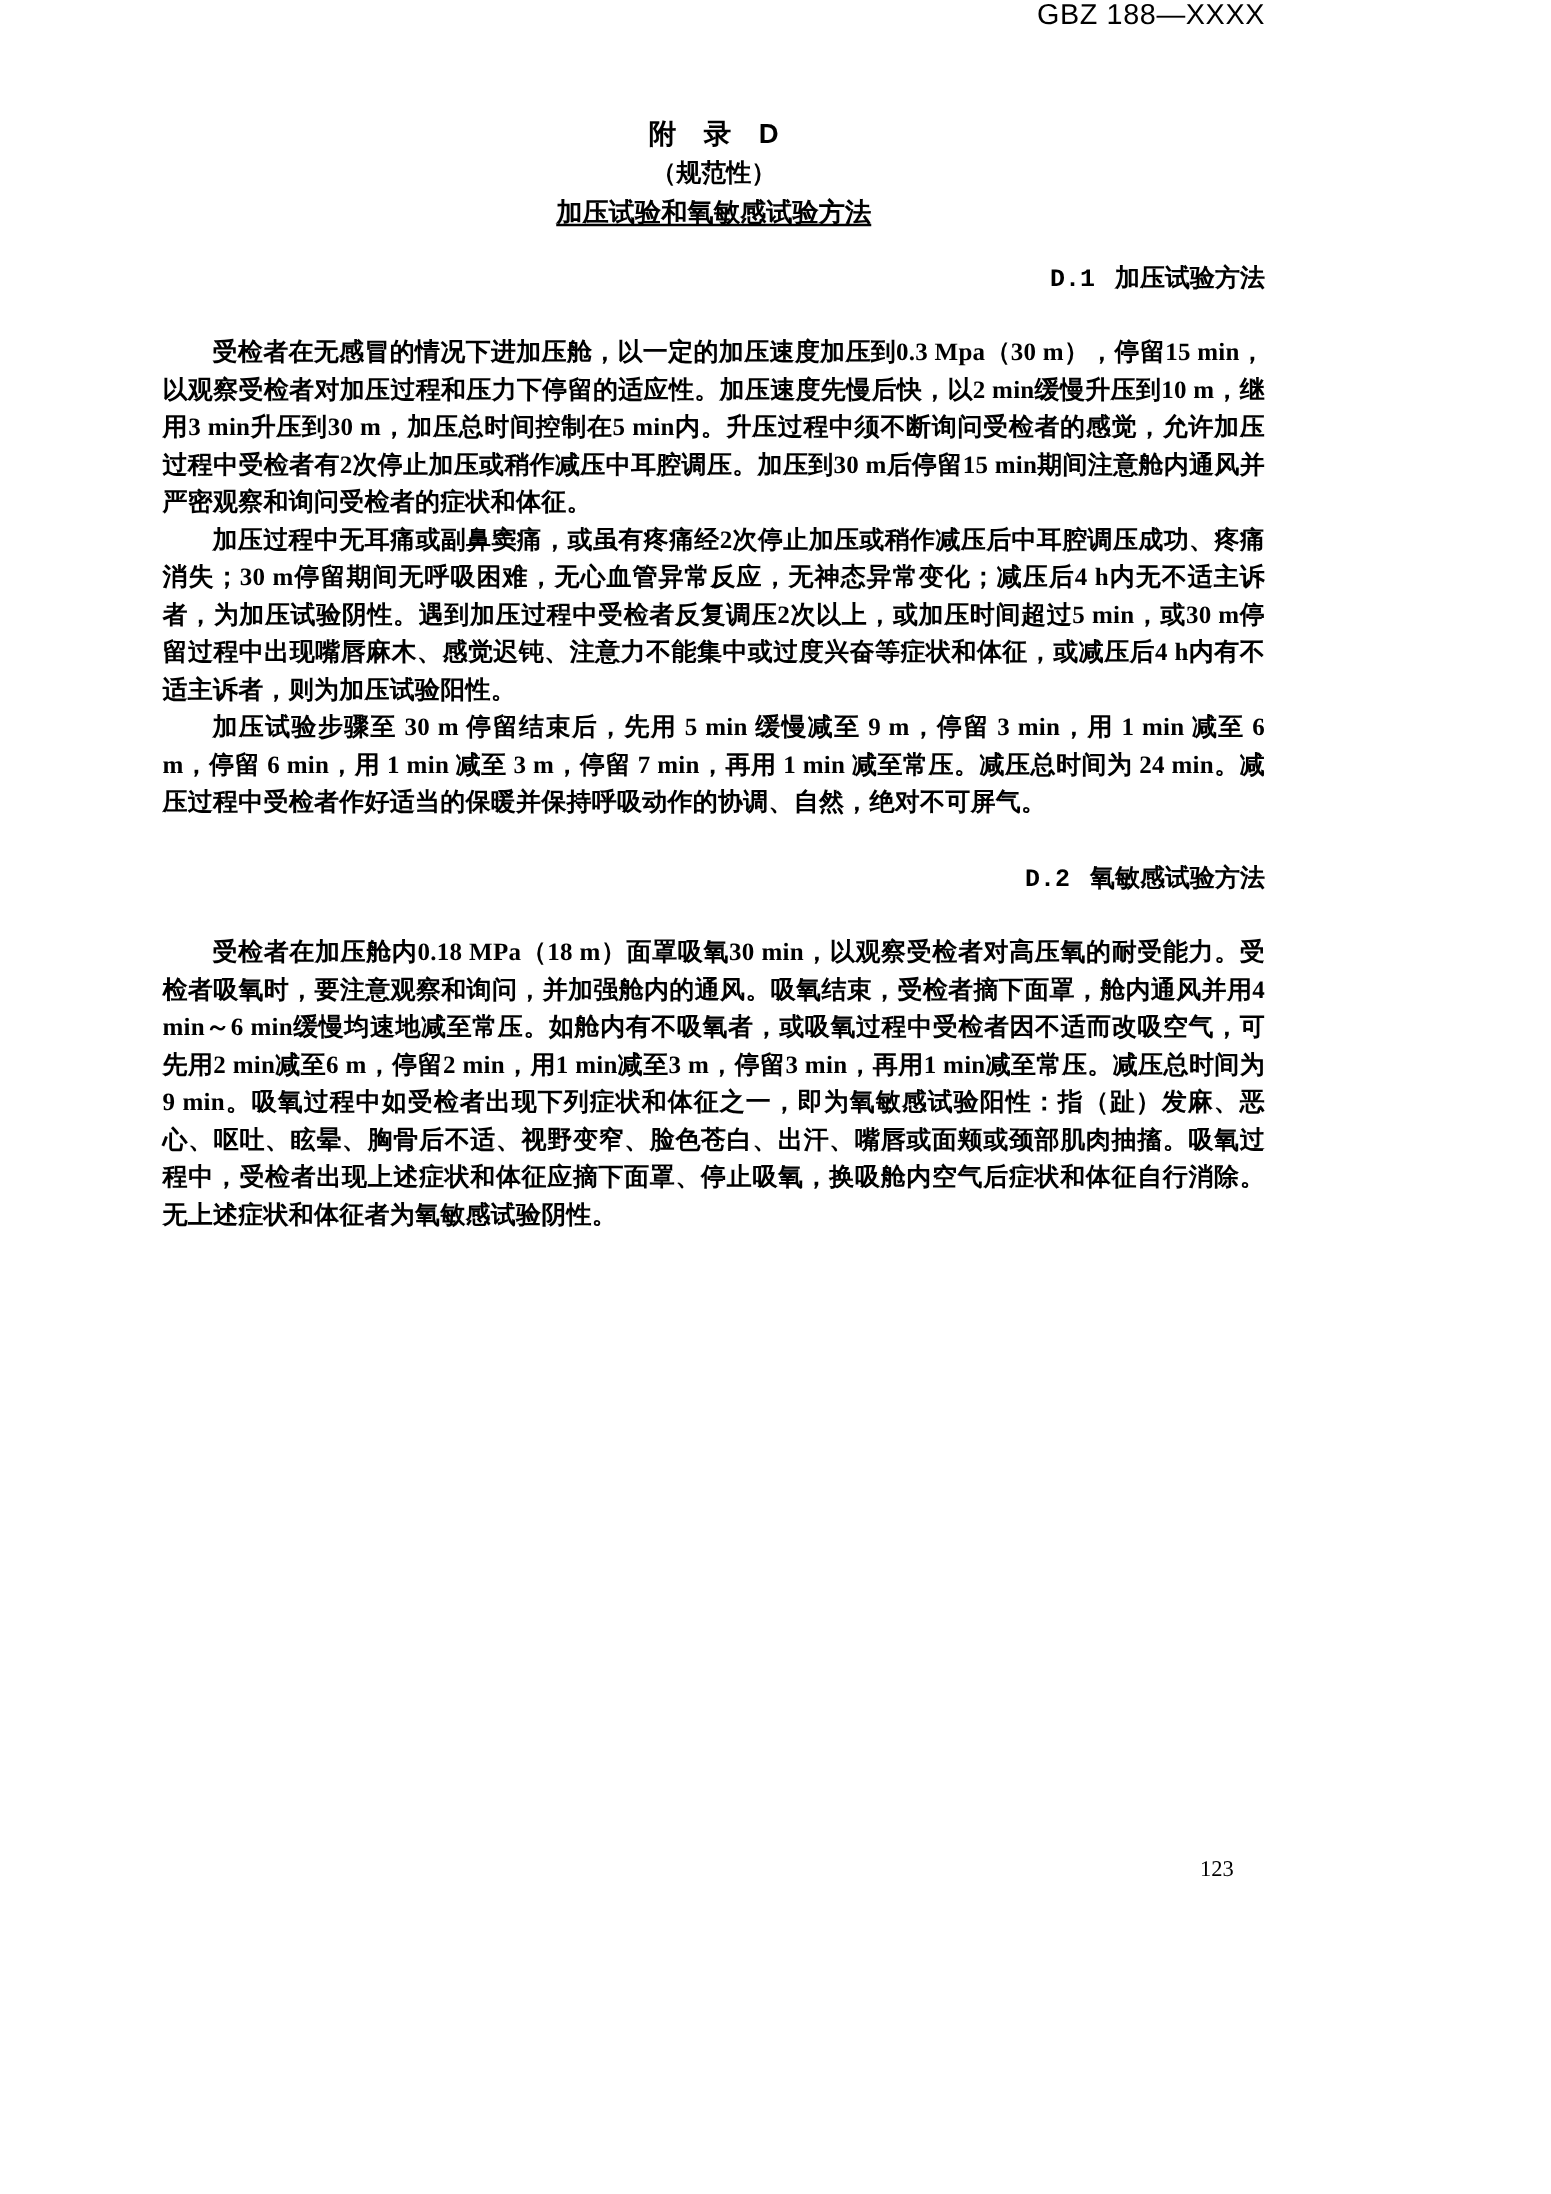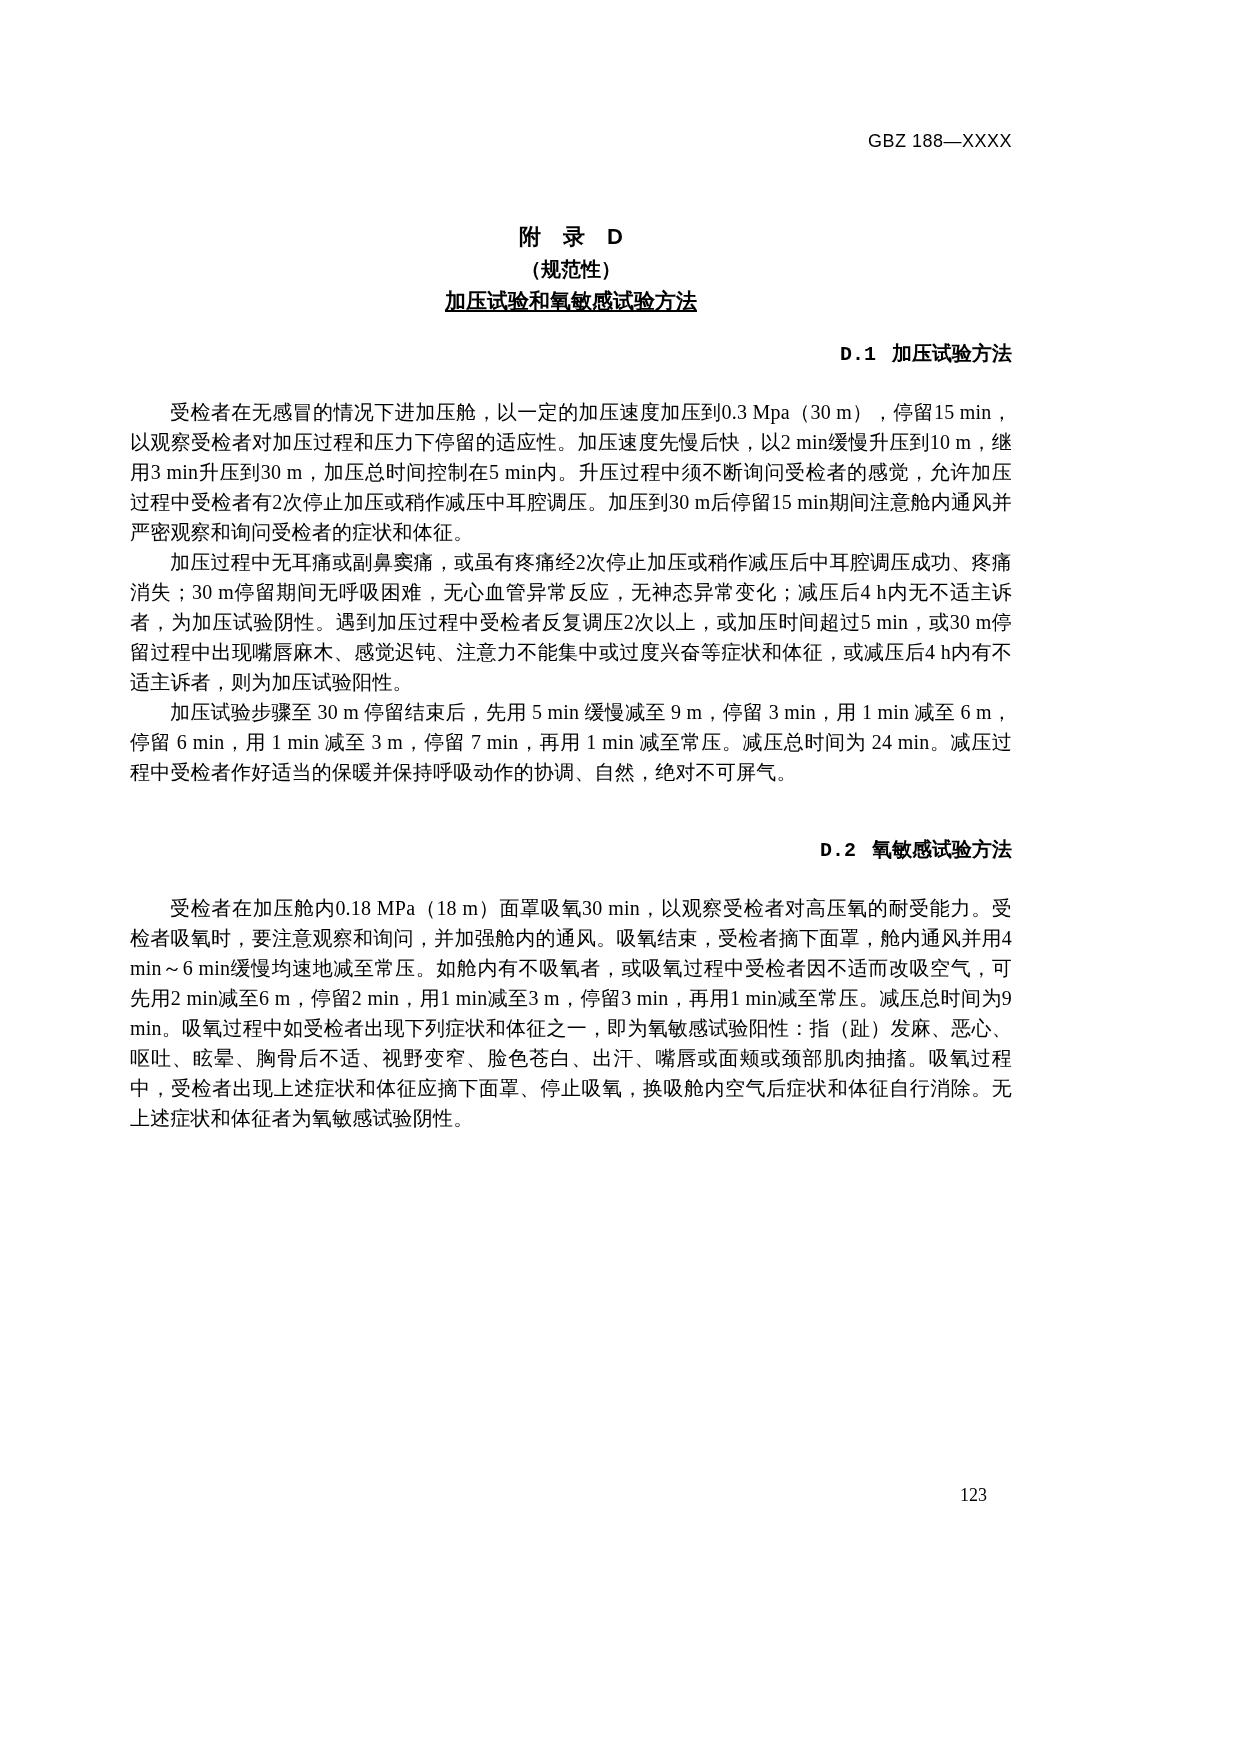--- a/index.html
+++ b/index.html
@@ -16,24 +16,23 @@
       font-family: "Liberation Serif", serif;
       overflow: hidden;
     }
     .content {
       position: absolute;
       left: 130px;
       top: 0;
       width: 882px;
     }
     .doc-header {
-      padding-top: 130px;
       text-align: right;
       font-family: "Liberation Sans", sans-serif;
-      font-size: 18px;
+      font-size: 23px;
       line-height: 22px;
       letter-spacing: 0.5px;
     }
     .title-block {
       margin-top: 68px;
       text-align: center;
       font-family: "Liberation Sans", sans-serif;
       font-weight: bold;
     }
     .title-appendix {
@@ -59,29 +58,30 @@
       text-align: right;
     }
     .section-heading .sec-num {
       font-family: "Liberation Mono", monospace;
       margin-right: 16px;
     }
     .section-heading + .para {
       margin-top: 28px;
     }
     .d2 {
-      margin-top: 48px;
+      margin-top: 32px;
     }
     .para {
       margin: 0;
       font-size: 20px;
       line-height: 30px;
       text-align: justify;
       text-indent: 2em;
       letter-spacing: 0.2px;
+      font-weight: bold;
     }
     .page-number {
       position: absolute;
       right: 254px;
       top: 1464px;
       font-size: 18px;
       line-height: 22px;
       margin-top: 20px;
     }
   </style>

